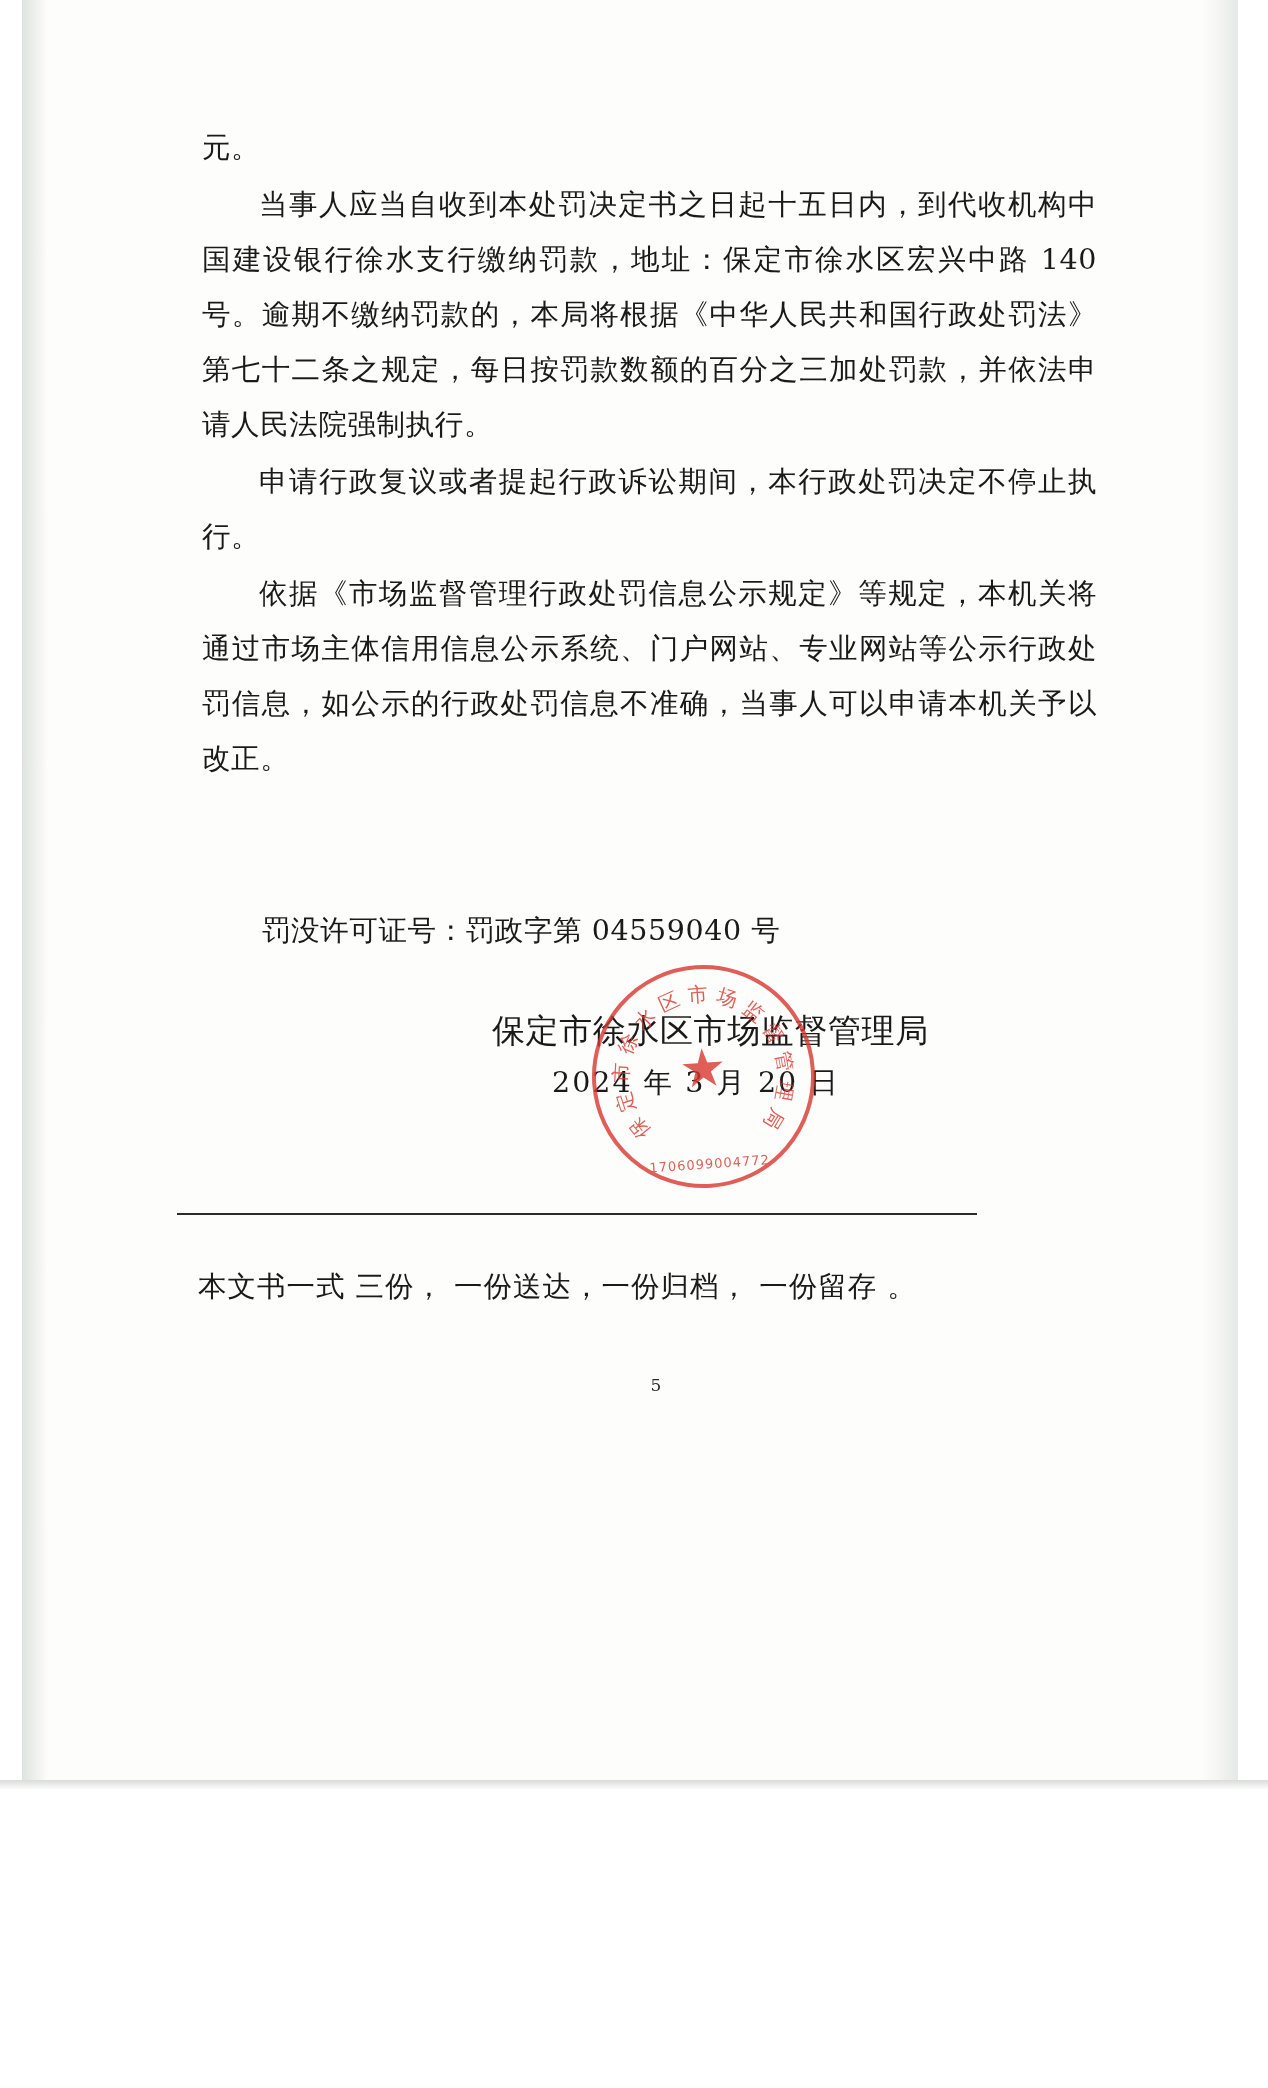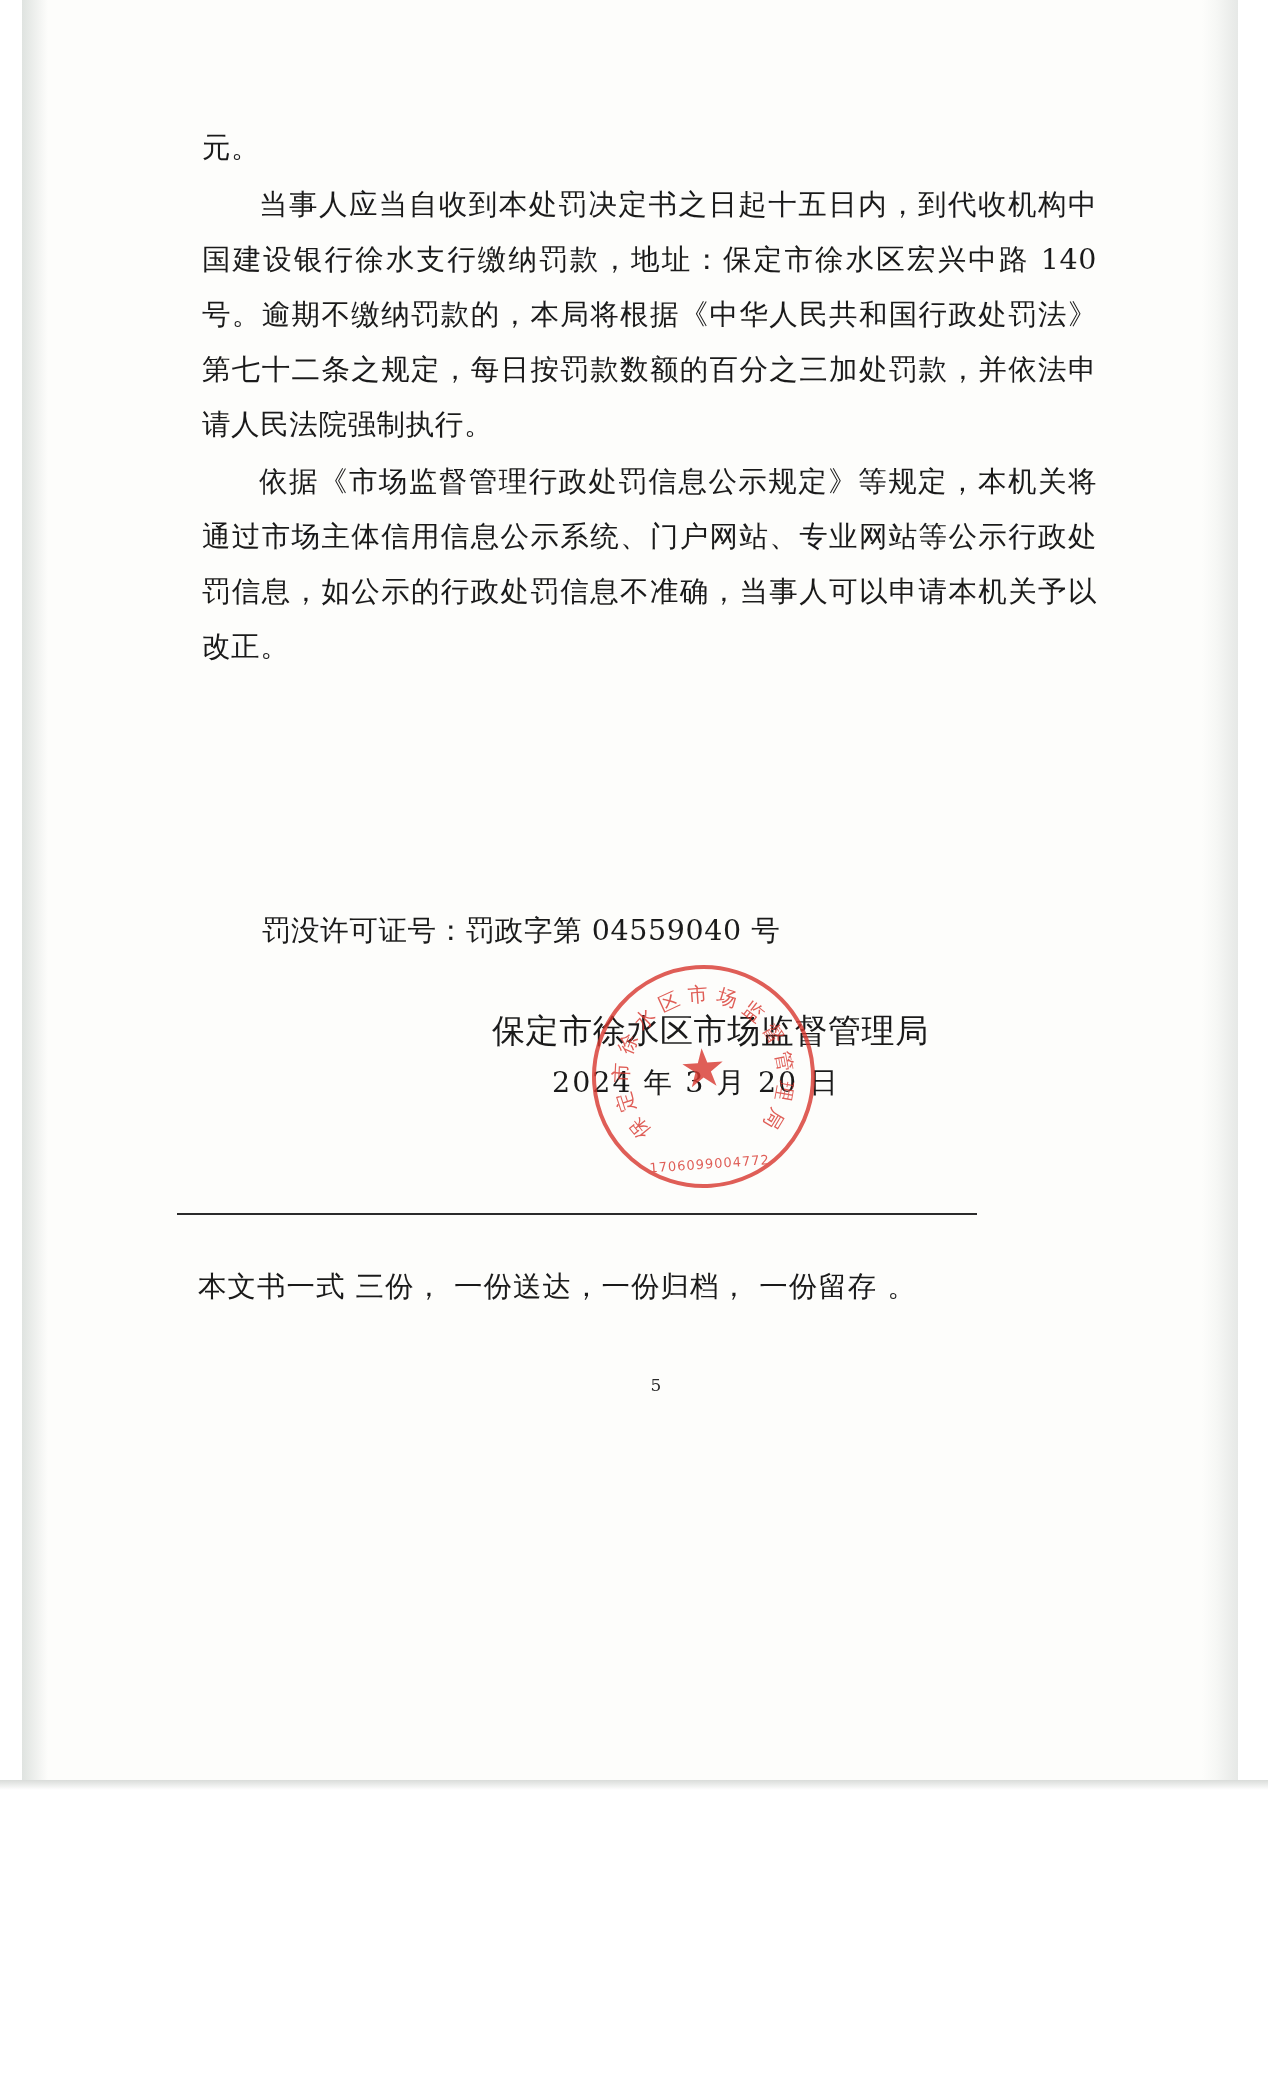--- a/index.html
+++ b/index.html
@@ -209,20 +209,21 @@
 
 <div class="scan-area">
 
   <div class="page-sheet">
     <div class="edge-left"></div>
     <div class="edge-right"></div>
 
     <div class="doc-body">
       <p class="para">元。</p>
       <p class="para indent">当事人应当自收到本处罚决定书之日起十五日内，到代收机构中国建设银行徐水支行缴纳罚款，地址：保定市徐水区宏兴中路 140 号。逾期不缴纳罚款的，本局将根据《中华人民共和国行政处罚法》第七十二条之规定，每日按罚款数额的百分之三加处罚款，并依法申请人民法院强制执行。</p>
+      <p class="para indent">申请行政复议或者提起行政诉讼期间，本行政处罚决定不停止执行。</p>
       <p class="para indent">依据《市场监督管理行政处罚信息公示规定》等规定，本机关将通过市场主体信用信息公示系统、门户网站、专业网站等公示行政处罚信息，如公示的行政处罚信息不准确，当事人可以申请本机关予以改正。</p>
     </div>
 
     <div class="permit-line">罚没许可证号：罚政字第 04559040 号</div>
 
     <div class="sign-block">
       <div class="sign-line">保定市徐水区市场监督管理局</div>
       <div class="sign-date">2024 年 3 月 20 日</div>
     </div>
 

